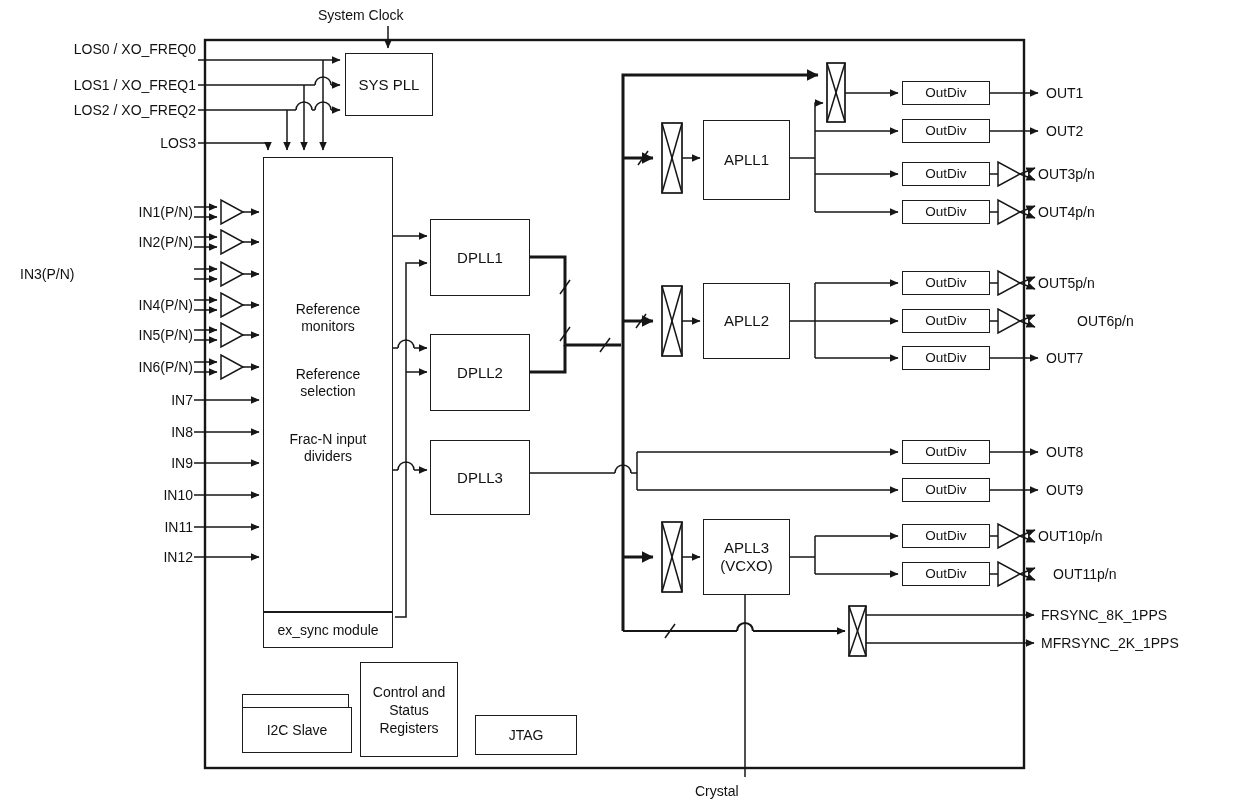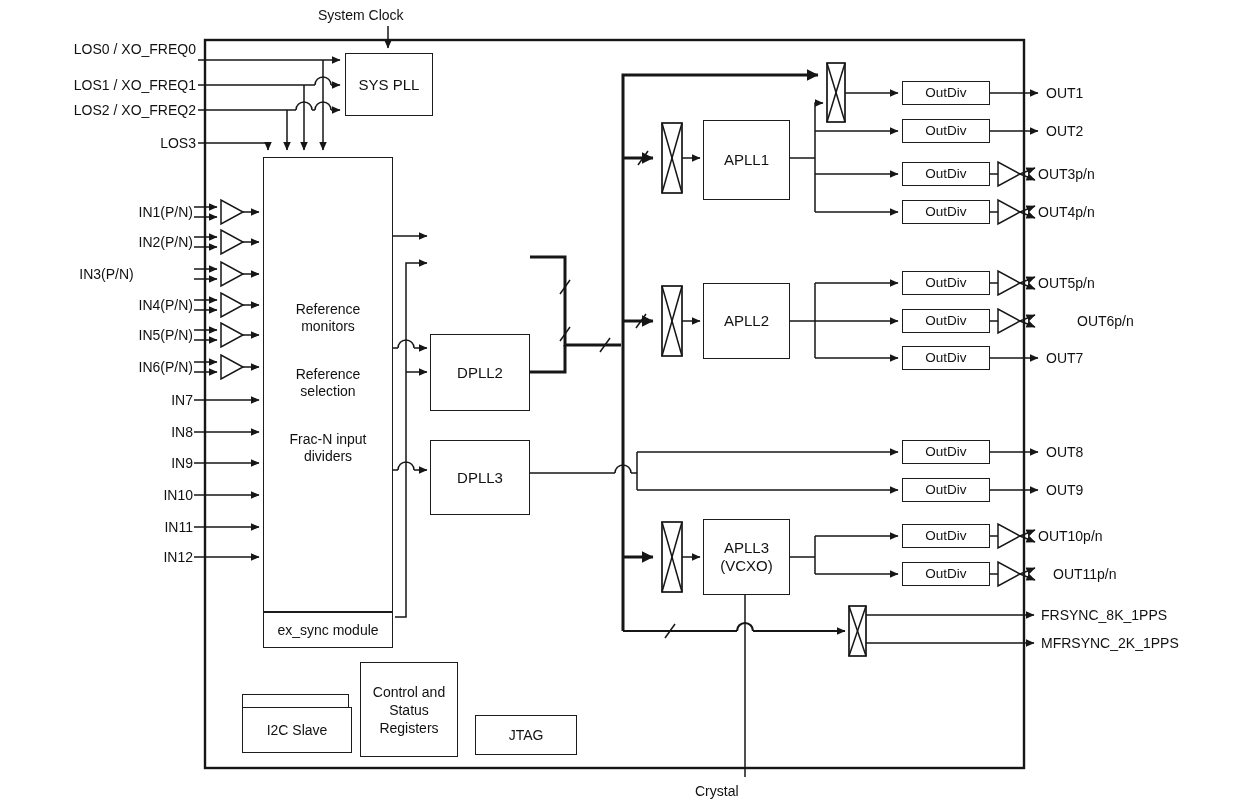--- a/index.html
+++ b/index.html
@@ -236,20 +236,22 @@
 monitors</div>
     <div class="refline" style="top:208px;">Reference
 selection</div>
     <div class="refline" style="top:273px;">Frac-N input
 dividers</div>
   </div>
 
   <div class="box" style="left:263px;top:612px;width:130px;height:36px;font-size:14px;">
     <span>ex_sync module</span></div>
 
+  <div class="box" style="left:430px;top:219px;width:100px;height:77px;">
+    <span>DPLL1</span></div>
   <div class="box" style="left:430px;top:334px;width:100px;height:77px;">
     <span>DPLL2</span></div>
   <div class="box" style="left:430px;top:440px;width:100px;height:75px;">
     <span>DPLL3</span></div>
 
   <div class="box" style="left:703px;top:120px;width:87px;height:80px;">
     <span>APLL1</span></div>
   <div class="box" style="left:703px;top:283px;width:87px;height:76px;">
     <span>APLL2</span></div>
   <div class="box" style="left:703px;top:519px;width:87px;height:76px;">
@@ -262,21 +264,21 @@
     <span>I2C Slave</span></div>
   <div class="box" style="left:475px;top:715px;width:102px;height:40px;font-size:14px;">
     <span>JTAG</span></div>
   <div class="box" style="left:360px;top:662px;width:98px;height:95px;font-size:14px;">
     <span>Control and
 Status
 Registers</span></div>
 
 <div class="lbl" style="left: 20px; top: 203px; width: 173px; text-align: right;">IN1(P/N)</div>
     <div class="lbl" style="left: 20px; top: 233px; width: 173px; text-align: right;">IN2(P/N)</div>
-    <div class="lbl" style="left: 20px; top: 265px; width: 173px; text-align: center;">IN3(P/N)</div>
+    <div class="lbl" style="left: 20px; top: 265px; width: 173px; text-align: left;">IN3(P/N)</div>
     <div class="lbl" style="left: 20px; top: 296px; width: 173px; text-align: right;">IN4(P/N)</div>
     <div class="lbl" style="left: 20px; top: 326px; width: 173px; text-align: right;">IN5(P/N)</div>
     <div class="lbl" style="left: 20px; top: 358px; width: 173px; text-align: right;">IN6(P/N)</div>
     <div class="lbl" style="left: 20px; top: 391px; width: 173px; text-align: right;">IN7</div>
     <div class="lbl" style="left: 20px; top: 423px; width: 173px; text-align: right;">IN8</div>
     <div class="lbl" style="left: 20px; top: 454px; width: 173px; text-align: right;">IN9</div>
     <div class="lbl" style="left: 20px; top: 486px; width: 173px; text-align: right;">IN10</div>
     <div class="lbl" style="left: 20px; top: 518px; width: 173px; text-align: right;">IN11</div>
     <div class="lbl" style="left: 20px; top: 548px; width: 173px; text-align: right;">IN12</div>
     <div class="box outdiv" style="left: 902px; top: 81px; width: 88px; height: 24px;">OutDiv</div>

